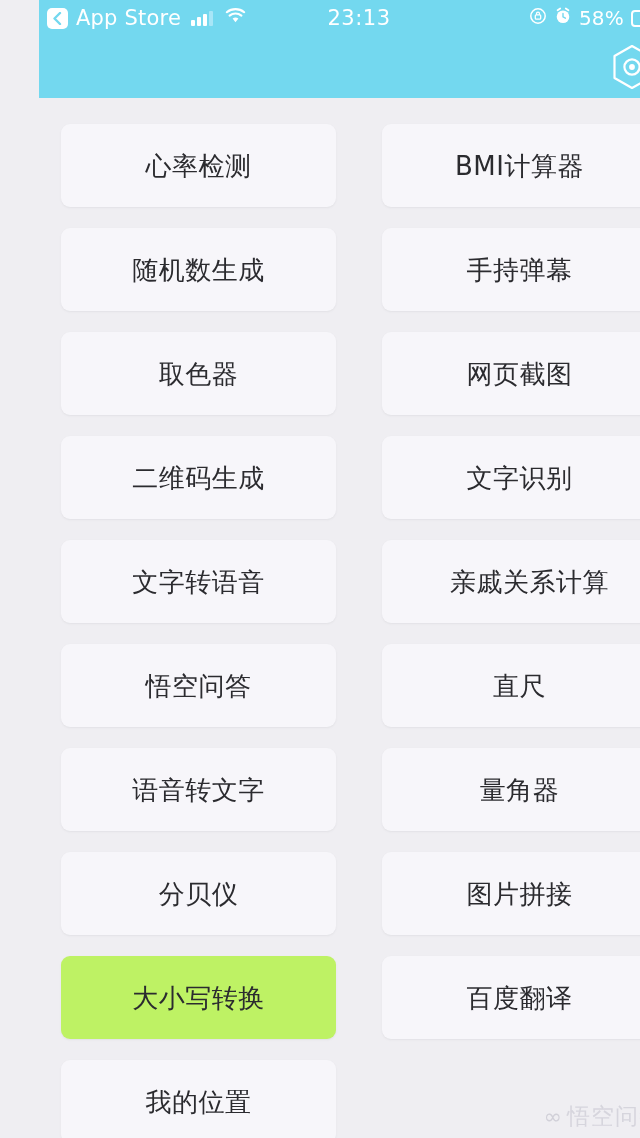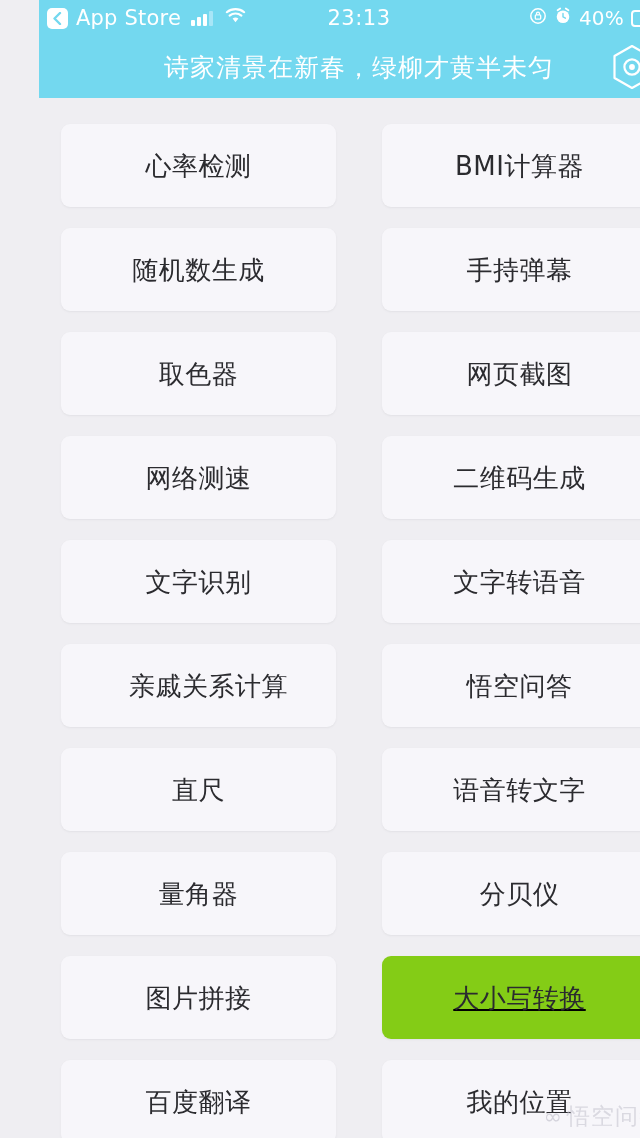--- a/index.html
+++ b/index.html
@@ -233,29 +233,28 @@
           <path d="M7.5 7.8 v-1.1 a1.5 1.5 0 0 1 3 0 v1.1" fill="none" stroke="#ffffff" stroke-width="1.3"></path>
         </svg>
       </span>
       <span>
         <svg width="18" height="18" viewBox="0 0 18 18" aria-hidden="true">
           <circle cx="9" cy="9.8" r="6.3" fill="#ffffff"></circle>
           <path d="M9 6.4 V9.8 L11.4 11.2" fill="none" stroke="#73d8ef" stroke-width="1.4" stroke-linecap="round"></path>
           <path d="M3.6 3.2 L6.2 1.4 M14.4 3.2 L11.8 1.4" stroke="#ffffff" stroke-width="1.8" stroke-linecap="round"></path>
         </svg>
       </span>
-      <span class="battery-pct">40%</span>
+      <span class="battery-pct">58%</span>
       <span class="battery">
         <span class="battery-fill" style="width: 40%;"></span>
       </span>
     </div>
   </div>
 
   <div class="header" style="background: rgb(115, 216, 239);">
-    <div class="header-title">诗家清景在新春，绿柳才黄半未匀</div>
     <div class="header-action">
       <svg width="42" height="46" viewBox="0 0 42 46" aria-hidden="true">
         <path d="M21 2 L38.5 12 V34 L21 44 L3.5 34 V12 Z" fill="none" stroke="#ffffff" stroke-width="2.2" stroke-linejoin="round"></path>
         <circle cx="21" cy="23" r="7.6" fill="none" stroke="#ffffff" stroke-width="2.2"></circle>
         <circle cx="21" cy="23" r="2.9" fill="#ffffff"></circle>
       </svg>
     </div>
   </div>
 
   <div class="grid">
@@ -271,23 +270,20 @@
       <div class="tile" style="background: rgb(247, 246, 250);">
         <span class="tile-label" style="color: rgb(43, 43, 47);">手持弹幕</span>
       </div>
       <div class="tile" style="background: rgb(247, 246, 250);">
         <span class="tile-label" style="color: rgb(43, 43, 47);">取色器</span>
       </div>
       <div class="tile" style="background: rgb(247, 246, 250);">
         <span class="tile-label" style="color: rgb(43, 43, 47);">网页截图</span>
       </div>
       <div class="tile" style="background: rgb(247, 246, 250);">
-        <span class="tile-label" style="color: rgb(43, 43, 47);">网络测速</span>
-      </div>
-      <div class="tile" style="background: rgb(247, 246, 250);">
         <span class="tile-label" style="color: rgb(43, 43, 47);">二维码生成</span>
       </div>
       <div class="tile" style="background: rgb(247, 246, 250);">
         <span class="tile-label" style="color: rgb(43, 43, 47);">文字识别</span>
       </div>
       <div class="tile" style="background: rgb(247, 246, 250);">
         <span class="tile-label" style="color: rgb(43, 43, 47);">文字转语音</span>
       </div>
       <div class="tile" style="background: rgb(247, 246, 250);">
         <span class="tile-label" style="color: rgb(43, 43, 47); margin-left: 20px;">亲戚关系计算</span>
@@ -303,21 +299,21 @@
       </div>
       <div class="tile" style="background: rgb(247, 246, 250);">
         <span class="tile-label" style="color: rgb(43, 43, 47);">量角器</span>
       </div>
       <div class="tile" style="background: rgb(247, 246, 250);">
         <span class="tile-label" style="color: rgb(43, 43, 47);">分贝仪</span>
       </div>
       <div class="tile" style="background: rgb(247, 246, 250);">
         <span class="tile-label" style="color: rgb(43, 43, 47);">图片拼接</span>
       </div>
-      <div class="tile" style="background: #84cc16; text-decoration: underline;">
+      <div class="tile" style="background: #bef264;">
         <span class="tile-label" style="color: rgb(43, 43, 47);">大小写转换</span>
       </div>
       <div class="tile" style="background: rgb(247, 246, 250);">
         <span class="tile-label" style="color: rgb(43, 43, 47);">百度翻译</span>
       </div>
       <div class="tile" style="background: rgb(247, 246, 250);">
         <span class="tile-label" style="color: rgb(43, 43, 47);">我的位置</span>
       </div>
     </div>
 

